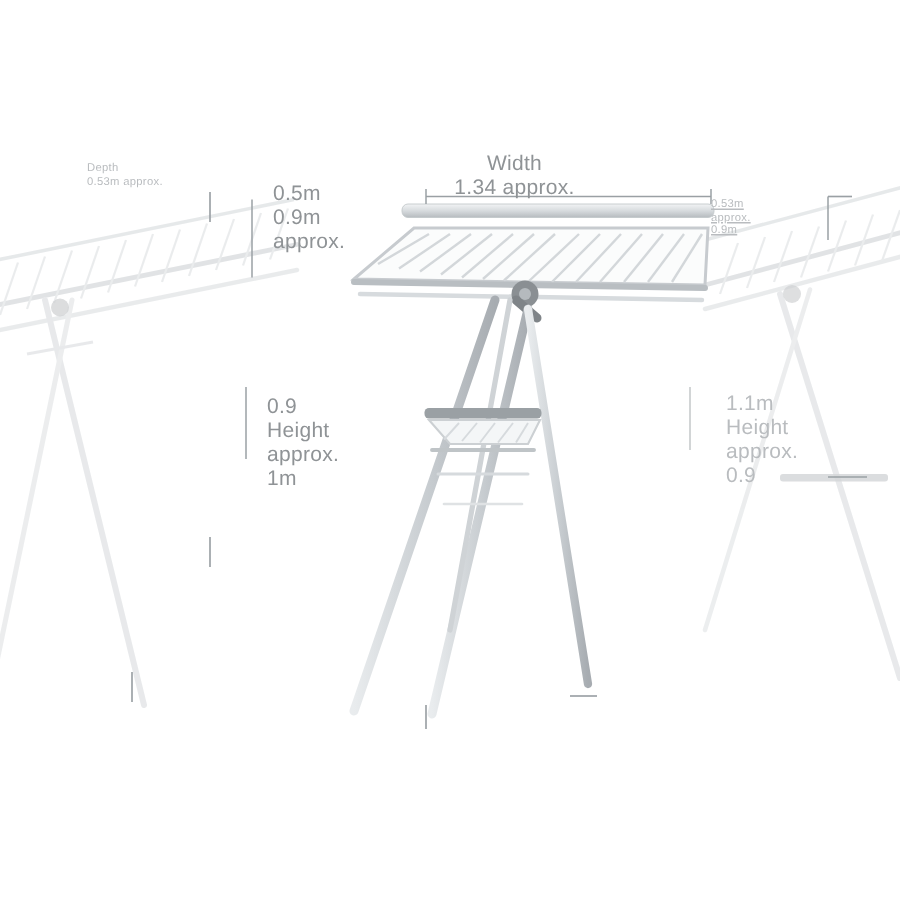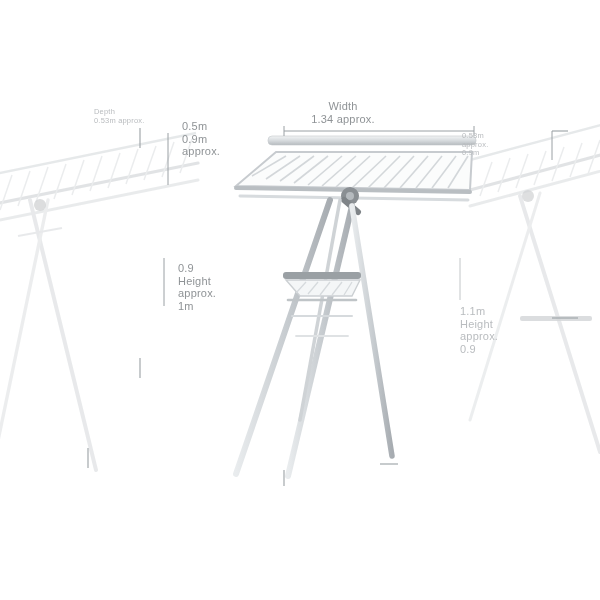--- a/index.html
+++ b/index.html
@@ -32,21 +32,21 @@
     color: #8f9396;
     line-height: 1.15;
     white-space: pre;
     letter-spacing: 0.2px;
     user-select: none;
   }
   .dim-label.faint {
     color: #b9bcbf;
   }
   .dim-label.small {
-    font-size: 11px;
+    font-size: 14px;
   }
   .dim-label.tiny {
     font-size: 7.5px;
   }
   .center {
     text-align: center;
   }
 </style>
 </head>
 <body>
@@ -179,34 +179,34 @@
       <line x1="552" y1="131" x2="568" y2="131"></line>
       <line x1="552" y1="318" x2="578" y2="318"></line>
       <line x1="380" y1="464" x2="398" y2="464"></line>
       <line x1="284" y1="470" x2="284" y2="486"></line>
     </g>
   </svg>
 
   <div class="dim-label small center" style="left:296px; top:100px; width:94px;">Width
 1.34 approx.</div>
 
-  <div class="dim-label tiny faint" style="left:58px; top:108px; width:96px;margin-left:36px;">Depth
+  <div class="dim-label tiny faint" style="left:58px; top:108px; width:96px;">Depth
 0.53m approx.</div>
 
   <div class="dim-label small" style="left:182px; top:120px; width:60px;">0.5m
 0.9m
 approx.</div>
 
-  <div class="dim-label tiny faint" style="left:462px; top:132px; width:70px;">0.53m
+  <div class="dim-label tiny faint" style="left:474px; top:132px; width:70px;text-decoration:underline;">0.53m
 approx.
 0.9m</div>
 
   <div class="dim-label small" style="left:178px; top:262px; width:64px;">0.9
 Height
 approx.
 1m</div>
 
-  <div class="dim-label small faint" style="left:460px; top:260px; width:66px;margin-top:45px;">1.1m
+  <div class="dim-label small faint" style="left:484px; top:260px; width:66px;">1.1m
 Height
 approx.
 0.9</div>
 
 </div>
 
 </body></html>

